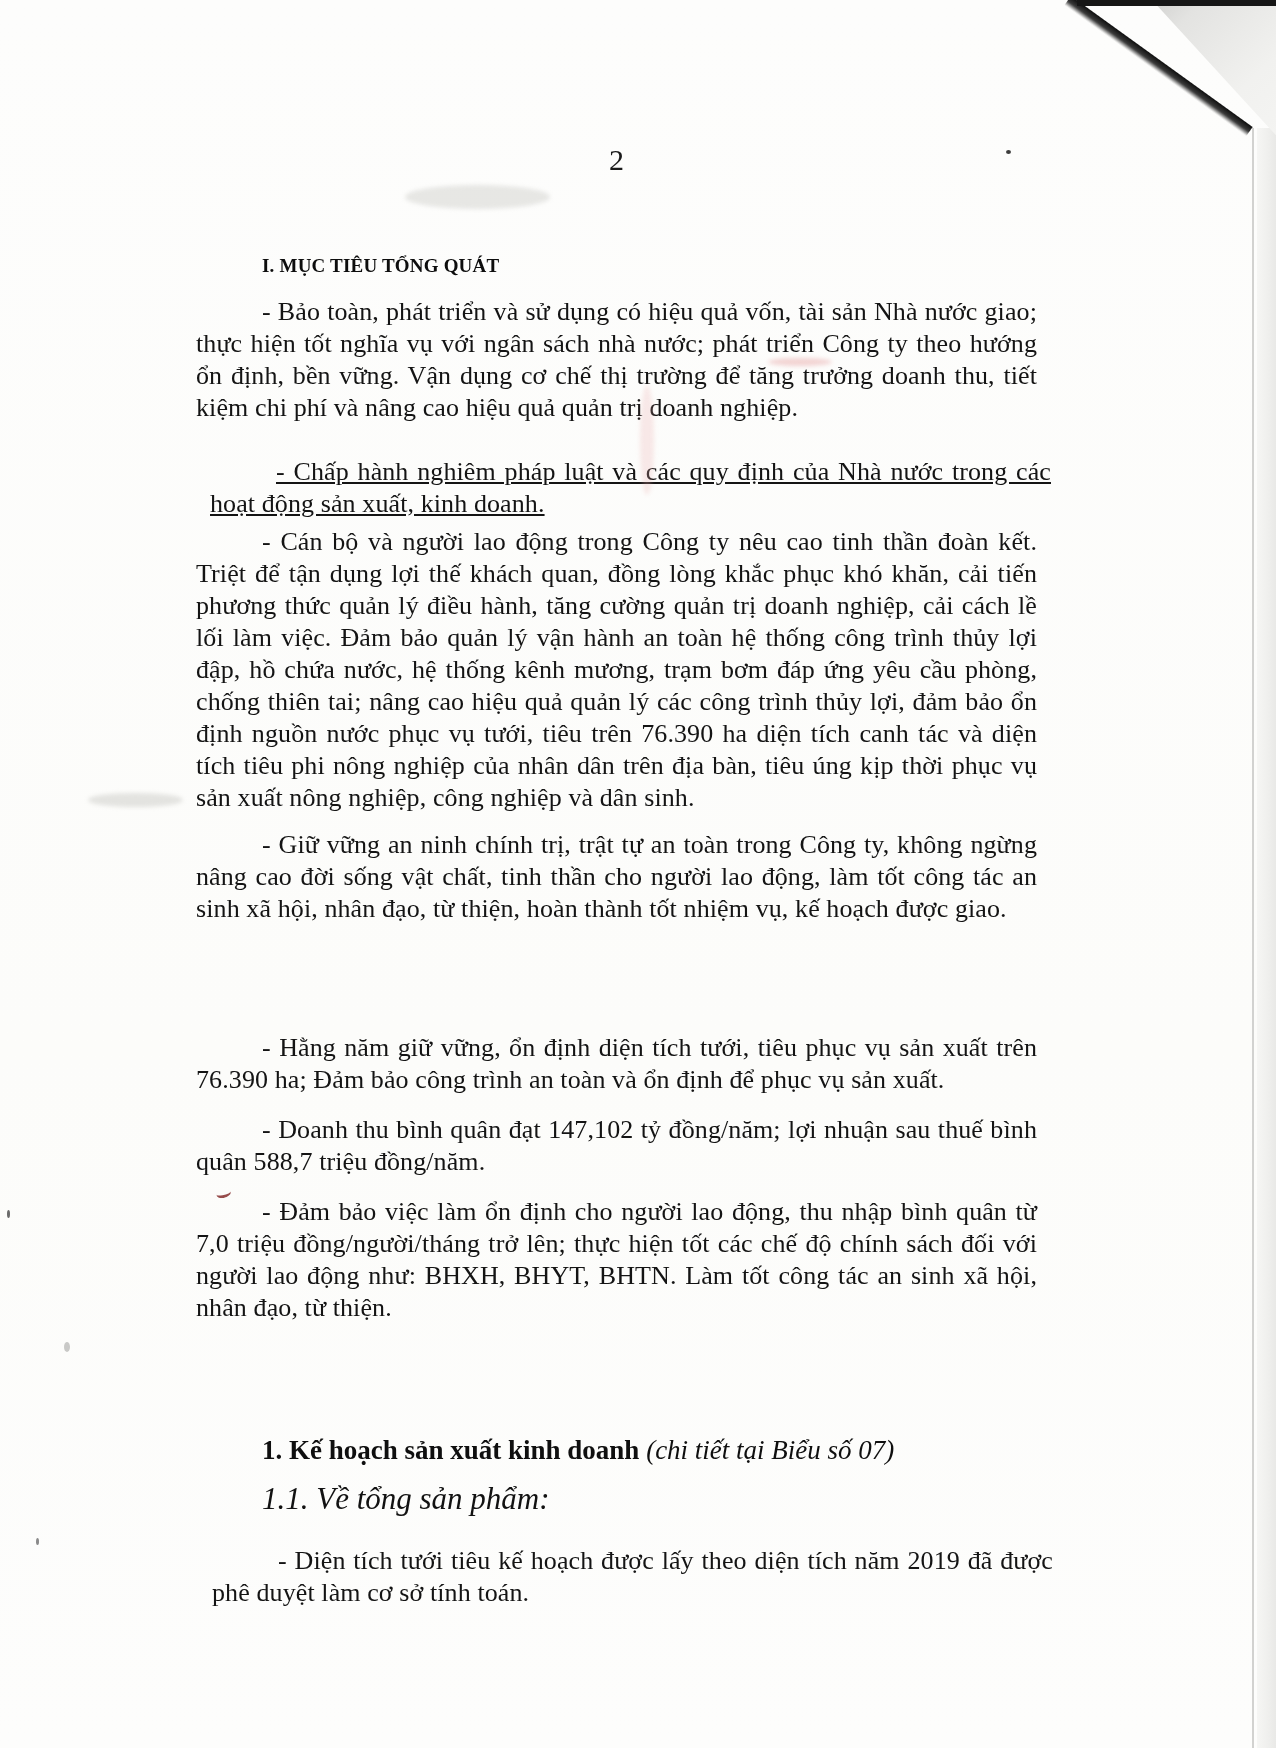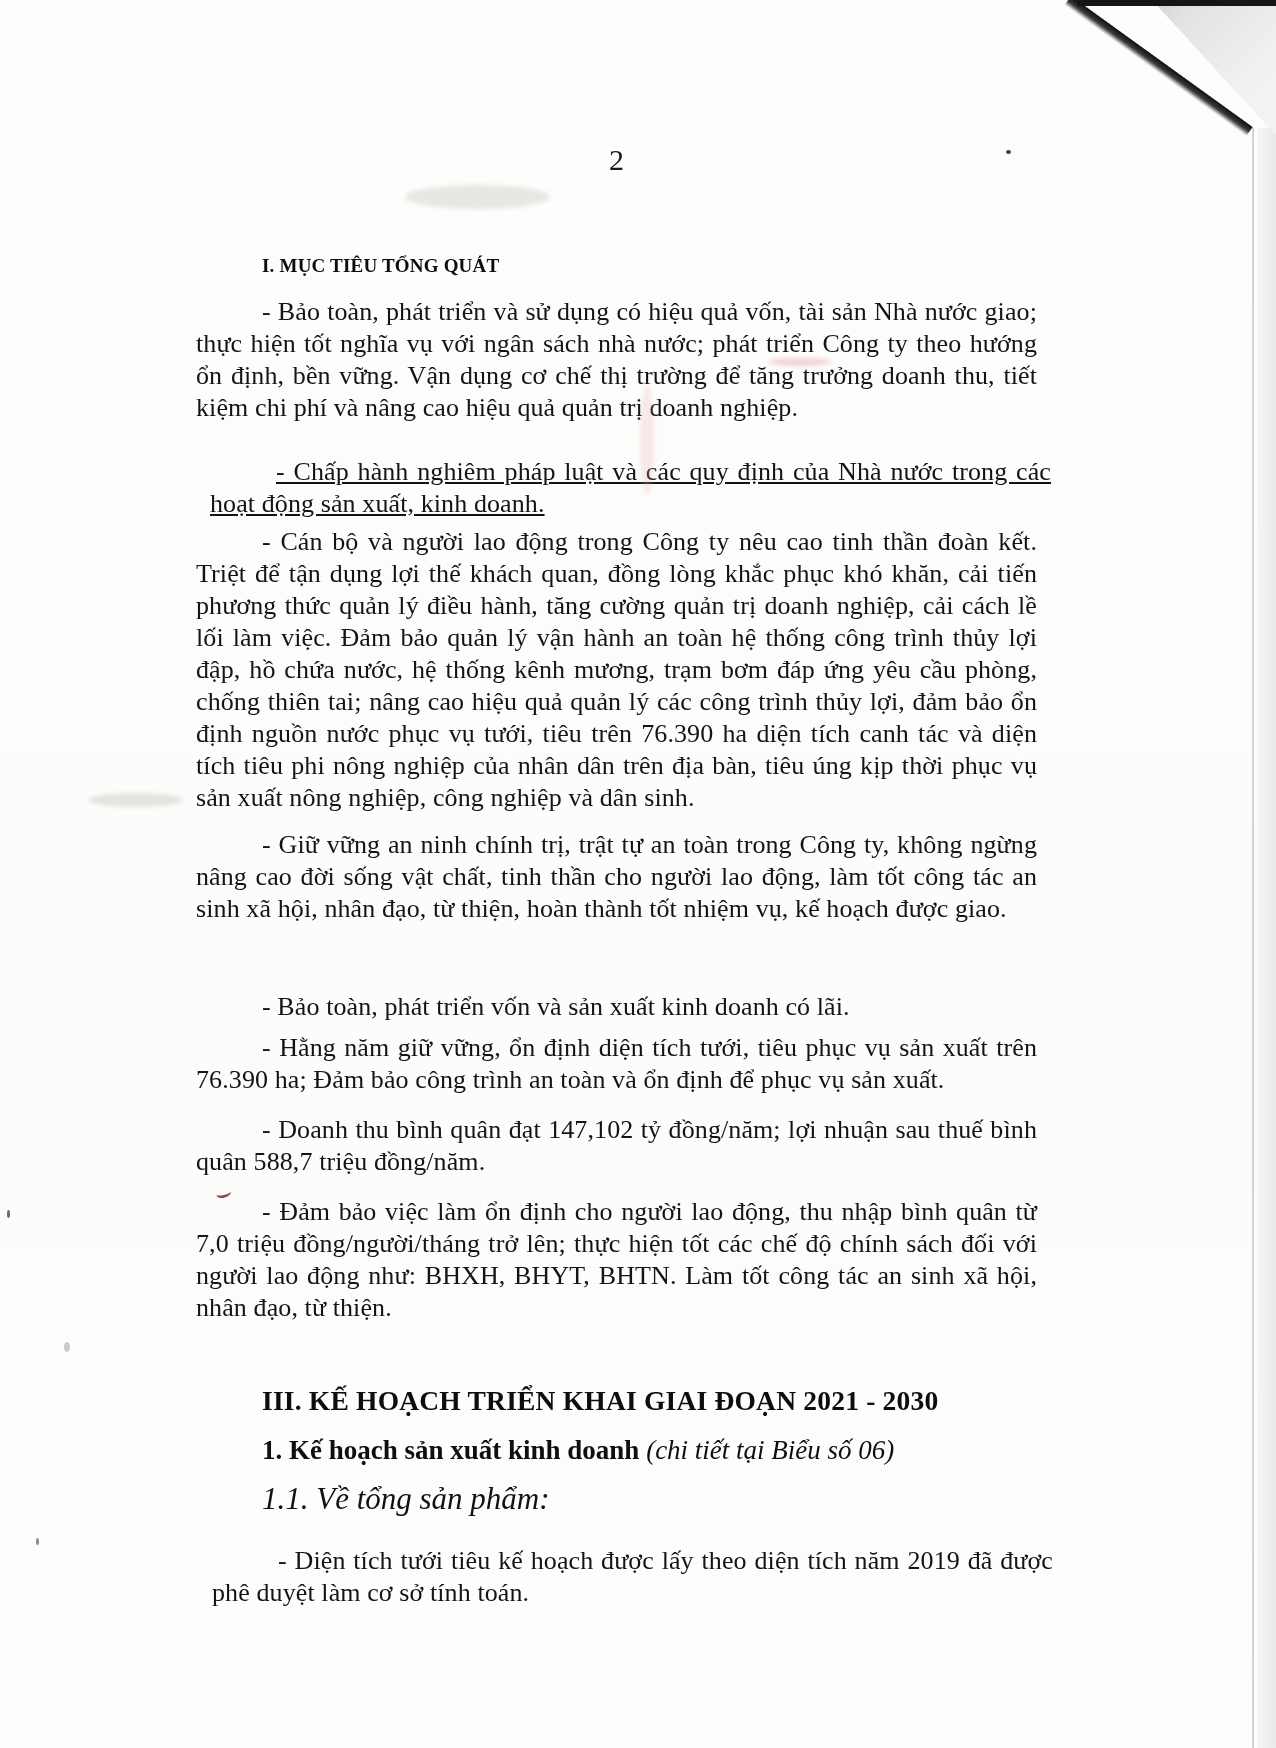--- a/index.html
+++ b/index.html
@@ -150,31 +150,29 @@
 
   <p class="block body-para" style="top:296px; margin:0;">- Bảo toàn, phát triển và sử dụng có hiệu quả vốn, tài sản Nhà nước giao; thực hiện tốt nghĩa vụ với ngân sách nhà nước; phát triển Công ty theo hướng ổn định, bền vững. Vận dụng cơ chế thị trường để tăng trưởng doanh thu, tiết kiệm chi phí và nâng cao hiệu quả quản trị doanh nghiệp.</p>
 
   <p class="block body-para" style="top:442px; margin:14px;text-decoration:underline;">- Chấp hành nghiêm pháp luật và các quy định của Nhà nước trong các hoạt động sản xuất, kinh doanh.</p>
 
   <p class="block body-para" style="top:526px; margin:0;">- Cán bộ và người lao động trong Công ty nêu cao tinh thần đoàn kết. Triệt để tận dụng lợi thế khách quan, đồng lòng khắc phục khó khăn, cải tiến phương thức quản lý điều hành, tăng cường quản trị doanh nghiệp, cải cách lề lối làm việc. Đảm bảo quản lý vận hành an toàn hệ thống công trình thủy lợi đập, hồ chứa nước, hệ thống kênh mương, trạm bơm đáp ứng yêu cầu phòng, chống thiên tai; nâng cao hiệu quả quản lý các công trình thủy lợi, đảm bảo ổn định nguồn nước phục vụ tưới, tiêu trên 76.390 ha diện tích canh tác và diện tích tiêu phi nông nghiệp của nhân dân trên địa bàn, tiêu úng kịp thời phục vụ sản xuất nông nghiệp, công nghiệp và dân sinh.</p>
 
   <p class="block body-para" style="top:829px; margin:0;">- Giữ vững an ninh chính trị, trật tự an toàn trong Công ty, không ngừng nâng cao đời sống vật chất, tinh thần cho người lao động, làm tốt công tác an sinh xã hội, nhân đạo, từ thiện, hoàn thành tốt nhiệm vụ, kế hoạch được giao.</p>
 
 
-  <p class="block body-para" style="top:991px; margin:0;">- Bảo toàn, phát triển vốn và sản xuất kinh doanh có lãi.</p>
 
   <p class="block body-para" style="top:1032px; margin:0;">- Hằng năm giữ vững, ổn định diện tích tưới, tiêu phục vụ sản xuất trên 76.390 ha; Đảm bảo công trình an toàn và ổn định để phục vụ sản xuất.</p>
 
   <p class="block body-para" style="top:1114px; margin:0;">- Doanh thu bình quân đạt 147,102 tỷ đồng/năm; lợi nhuận sau thuế bình quân 588,7 triệu đồng/năm.</p>
 
   <p class="block body-para" style="top:1196px; margin:0;">- Đảm bảo việc làm ổn định cho người lao động, thu nhập bình quân từ 7,0 triệu đồng/người/tháng trở lên; thực hiện tốt các chế độ chính sách đối với người lao động như: BHXH, BHYT, BHTN. Làm tốt công tác an sinh xã hội, nhân đạo, từ thiện.</p>
 
-  <div class="block heading" style="top:1385px; font-size:27.5px;">III. KẾ HOẠCH TRIỂN KHAI GIAI ĐOẠN 2021 - 2030</div>
 
   <div class="block sub-heading" style="top:1434px;">
-    <span class="bold-part">1. Kế hoạch sản xuất kinh doanh </span><span class="italic-part">(chi tiết tại Biểu số 06)</span>
+    <span class="bold-part">1. Kế hoạch sản xuất kinh doanh </span><span class="italic-part">(chi tiết tại Biểu số 07)</span>
   </div>
 
   <div class="block italic-heading" style="top:1483px;">1.1. Về tổng sản phẩm:</div>
 
   <p class="block body-para" style="top:1529px; margin:16px;">- Diện tích tưới tiêu kế hoạch được lấy theo diện tích năm 2019 đã được phê duyệt làm cơ sở tính toán.</p>
 
 </div>
 
 </body></html>

